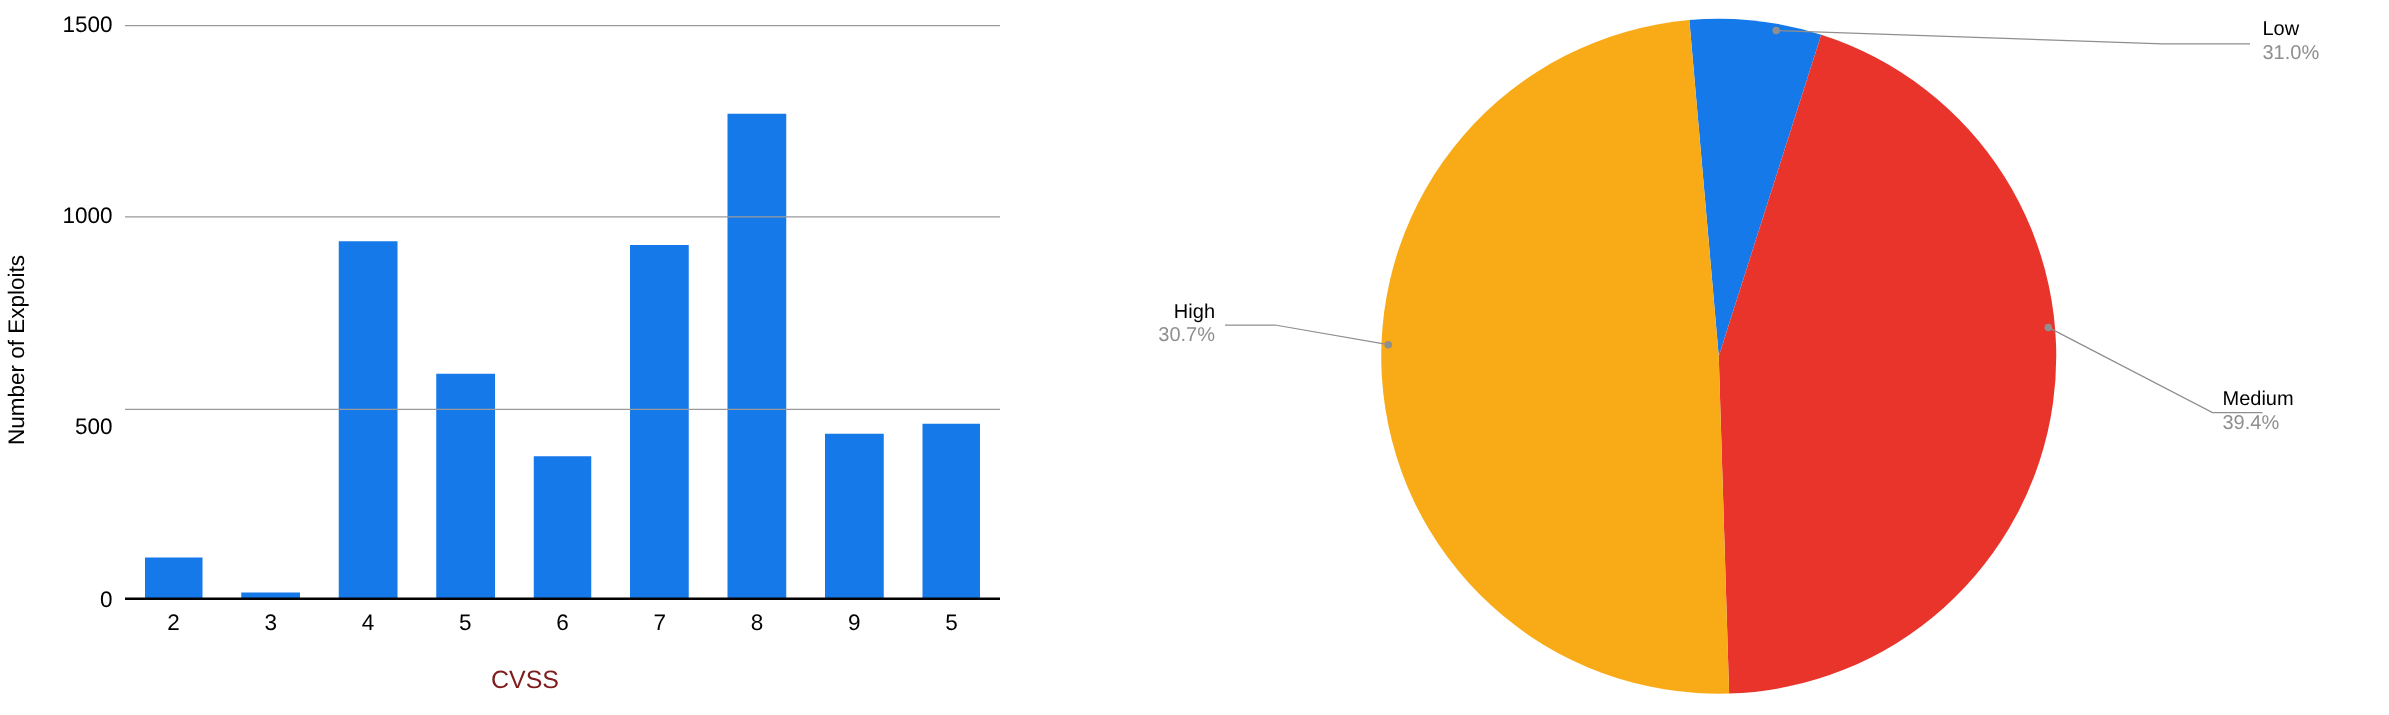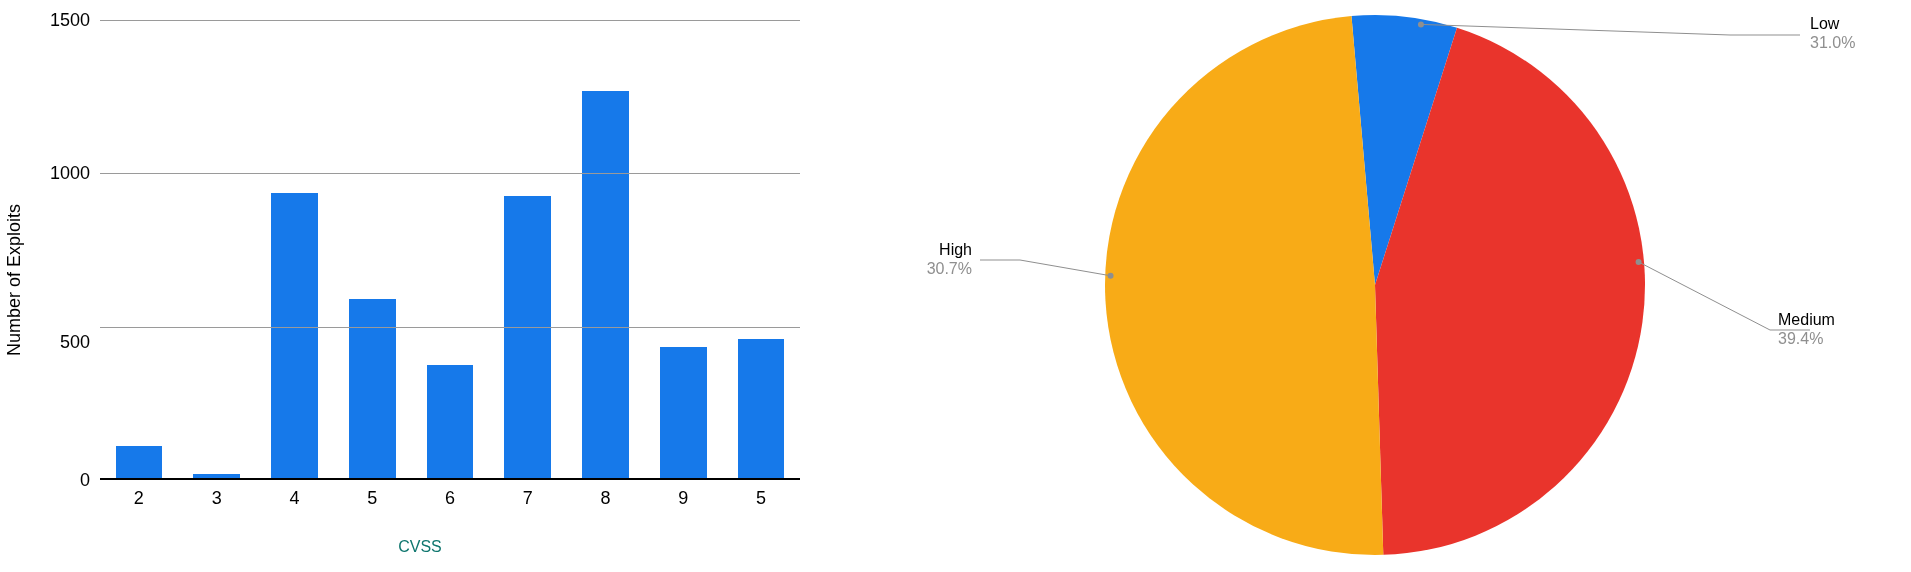--- a/index.html
+++ b/index.html
@@ -30,22 +30,22 @@
     transform: translate(-50%, -50%) rotate(-90deg);
     font-size: 18px;
     color: #000;
     white-space: nowrap;
   }
   .x-axis-label {
     position: absolute;
     left: 50%;
     bottom: -6px;
     transform: translateX(-50%);
-    font-size: 16px;
-    color: #0f766e;
+    font-size: 20px;
+    color: #7f1d1d;
   }
   .plot-area {
     position: absolute;
     left: 80px;
     top: 10px;
     width: 700px;
     height: 460px;
     box-sizing: border-box;
   }
   .grid-line {

